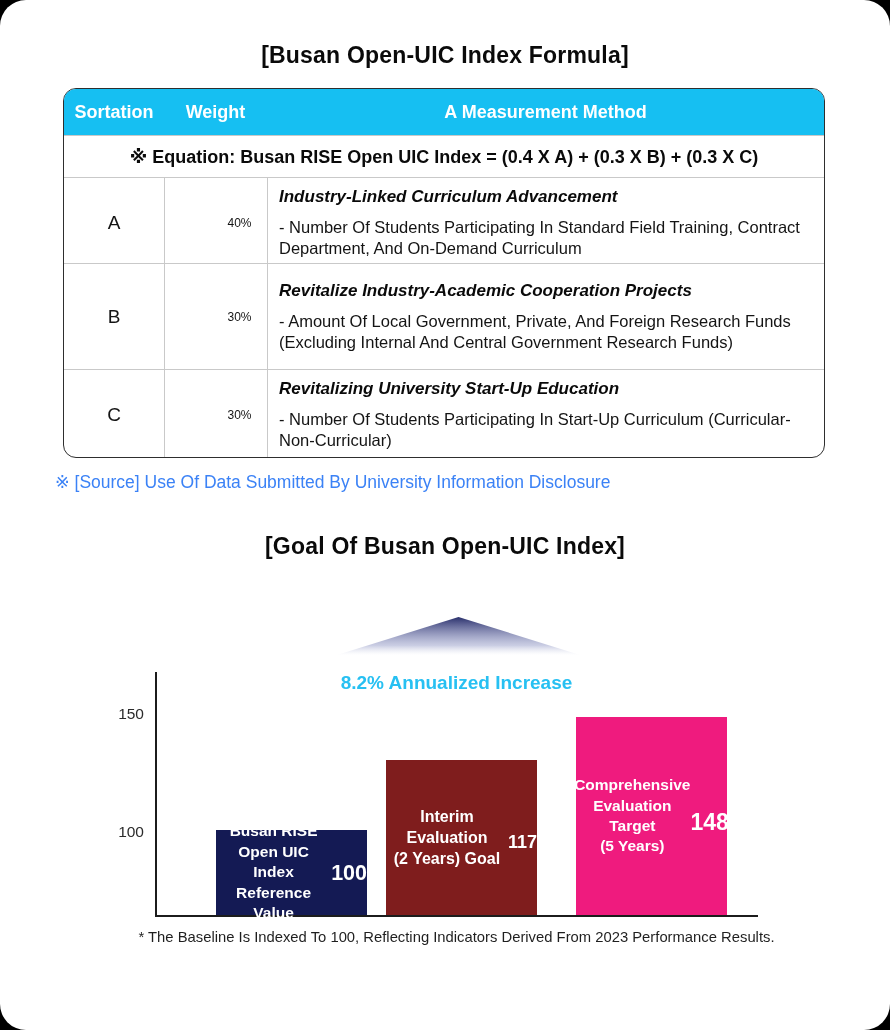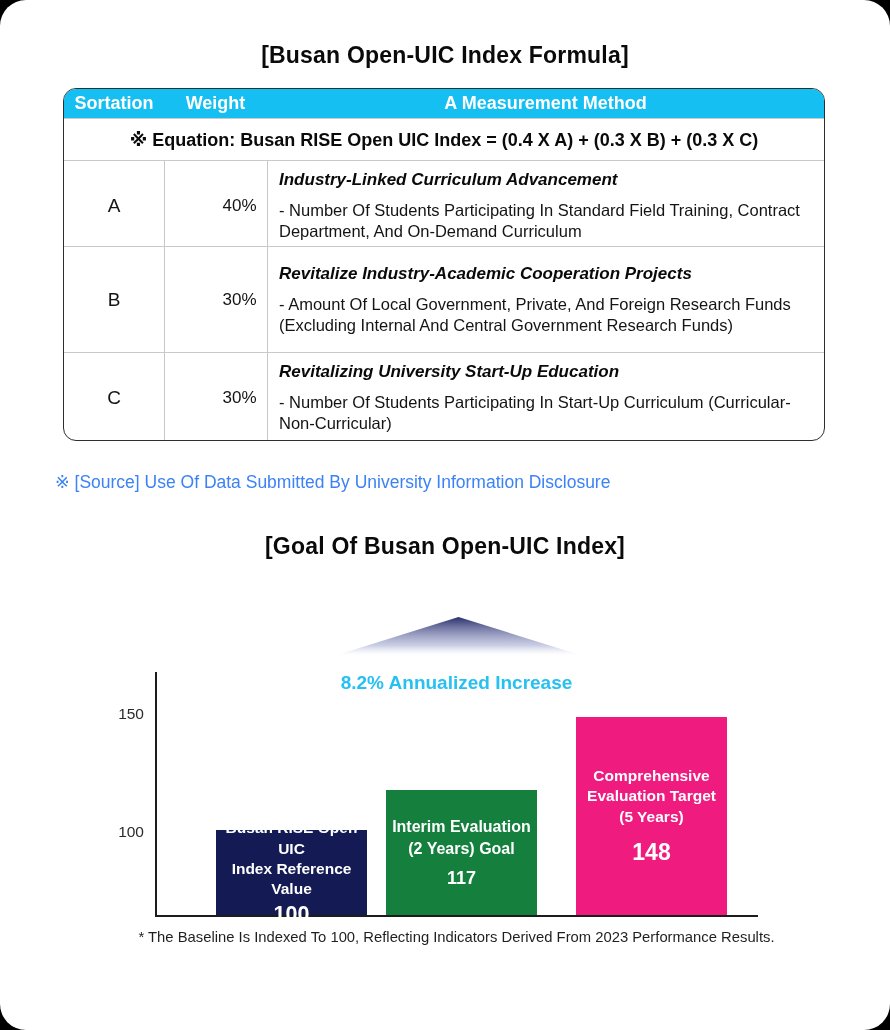--- a/index.html
+++ b/index.html
@@ -15,38 +15,38 @@
   }
   #title-formula { top:42px; }
   #title-goal { top:533px; }
 
   
   .ftable {
     position:absolute; left:63px; top:88px; width:762px;
     border:1.5px solid #2e2e2e; border-radius:13px; overflow:hidden; background:#fff;
   }
   .ftable-header {
-    display:grid; grid-template-columns:100px 103px 1fr; height:29px;
+    display:grid; grid-template-columns:100px 103px 1fr; height:46px;
     color:#fff; font-weight:700; font-size:18px;
   }
   .ftable-header > div { display:flex; align-items:center; justify-content:center; }
   .equation-row {
     height:42px; display:flex; align-items:center; justify-content:center;
     font-weight:700; font-size:18px; border-top:1px solid #c9c9c9; color:#0a0a0a;
   }
   .frow {
     display:grid; grid-template-columns:100px 103px 1fr;
     border-top:1px solid #c9c9c9;
   }
   .frow-a { height:86px; } .frow-b { height:106px; } .frow-c { height:88px; }
   .cell-center {
     display:flex; align-items:center; justify-content:center;
     font-size:19px; color:#141414;
   }
-  .cell-weight { border-left:1px solid #c9c9c9; font-size:17px;padding-left:47px; }
+  .cell-weight { border-left:1px solid #c9c9c9; font-size:12px;padding-left:47px; }
   .cell-method {
     border-left:1px solid #c9c9c9; display:flex; flex-direction:column;
     justify-content:center; padding:8px 16px 8px 11px;
   }
   .method-title { font-weight:700; font-size:17px; line-height:1.35; color:#0a0a0a;font-style:italic; }
   .method-desc { font-size:16.5px; line-height:1.3; color:#141414; margin-top:8px; }
 
   #source-note {
     position:absolute; left:55px; top:472px; font-size:17.5px; color:#3b82f6;
   }
@@ -59,21 +59,21 @@
   }
   #annotation {
     position:absolute; left:155px; top:672px; width:603px; text-align:center;
     font-size:19px; font-weight:700;
   }
   .ytick {
     position:absolute; left:96px; width:48px; text-align:right;
     font-size:15.5px; color:#2b2b2b;
   }
   .bar {
-    position:absolute; bottom:0; width:151px; display:flex; flex-direction:column;
+    position:absolute; bottom:0; width:151px; display:flex; 
     align-items:center; justify-content:center; color:#fff; text-align:center;
   }
   .bar-label { font-weight:700; font-size:15.5px; line-height:1.32; white-space:pre-line; }
   .bar-value { font-weight:700; font-size:21.5px; }
   .bar-0 { left:39px;margin-left:20px; }  .bar-0 .bar-value { margin-top:2px; }
   .bar-1 { left:229px; } .bar-1 .bar-label { font-size:16px; } .bar-1 .bar-value { margin-top:9px; font-size:18px; }
   .bar-2 { left:419px; } .bar-2 .bar-value { margin-top:12px; font-size:23px; }
 
   #footnote {
     position:absolute; left:125px; top:929px; width:663px; text-align:center;
@@ -145,21 +145,21 @@
 
   <div class="ytick" id="ytick-0" style="top: 705px;">150</div>
   <div class="ytick" id="ytick-1" style="top: 823px;">100</div>
 
   <div class="plot">
     <div class="bar bar-0" style="height: 85px; background: rgb(20, 26, 84);">
       <div class="bar-label">Busan RISE Open UIC
 Index Reference Value</div>
       <div class="bar-value">100</div>
     </div>
-    <div class="bar bar-1" style="height: 125px; background: #15803d;">
+    <div class="bar bar-1" style="height: 155px; background: #7f1d1d;">
       <div class="bar-label">Interim Evaluation
 (2 Years) Goal</div>
       <div class="bar-value">117</div>
     </div>
     <div class="bar bar-2" style="height: 198px; background: rgb(239, 27, 126);">
       <div class="bar-label">Comprehensive
 Evaluation Target
 (5 Years)</div>
       <div class="bar-value">148</div>
     </div>

